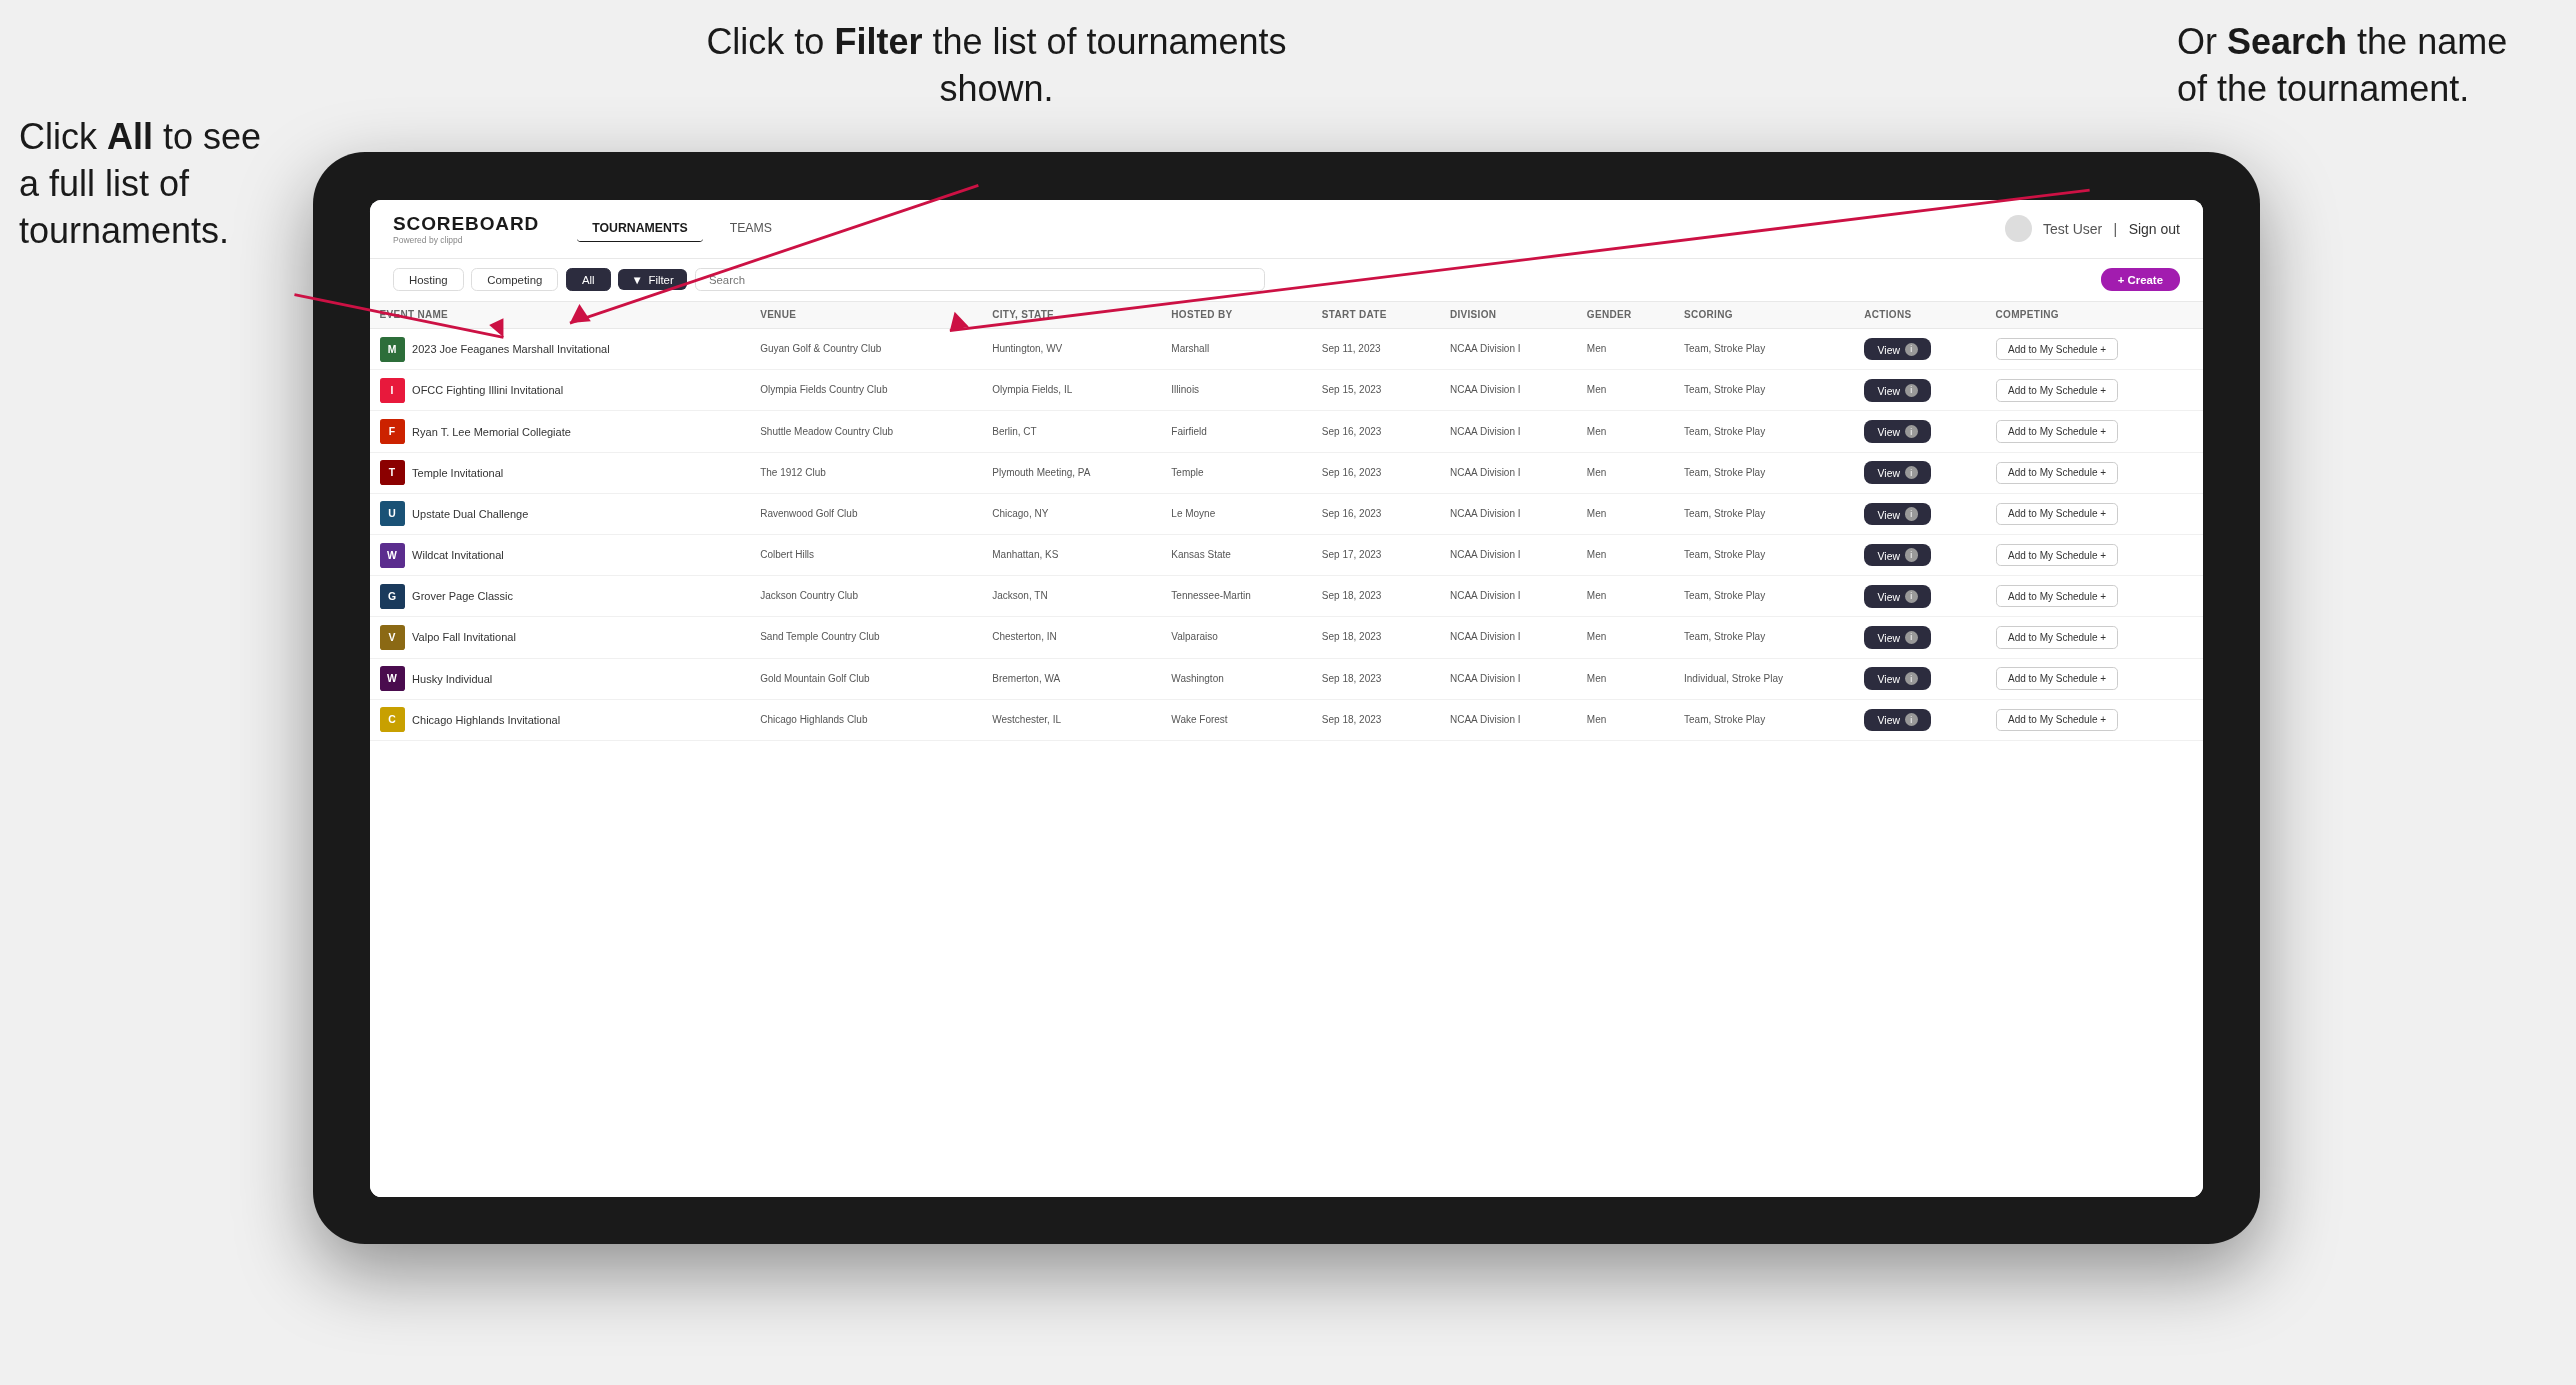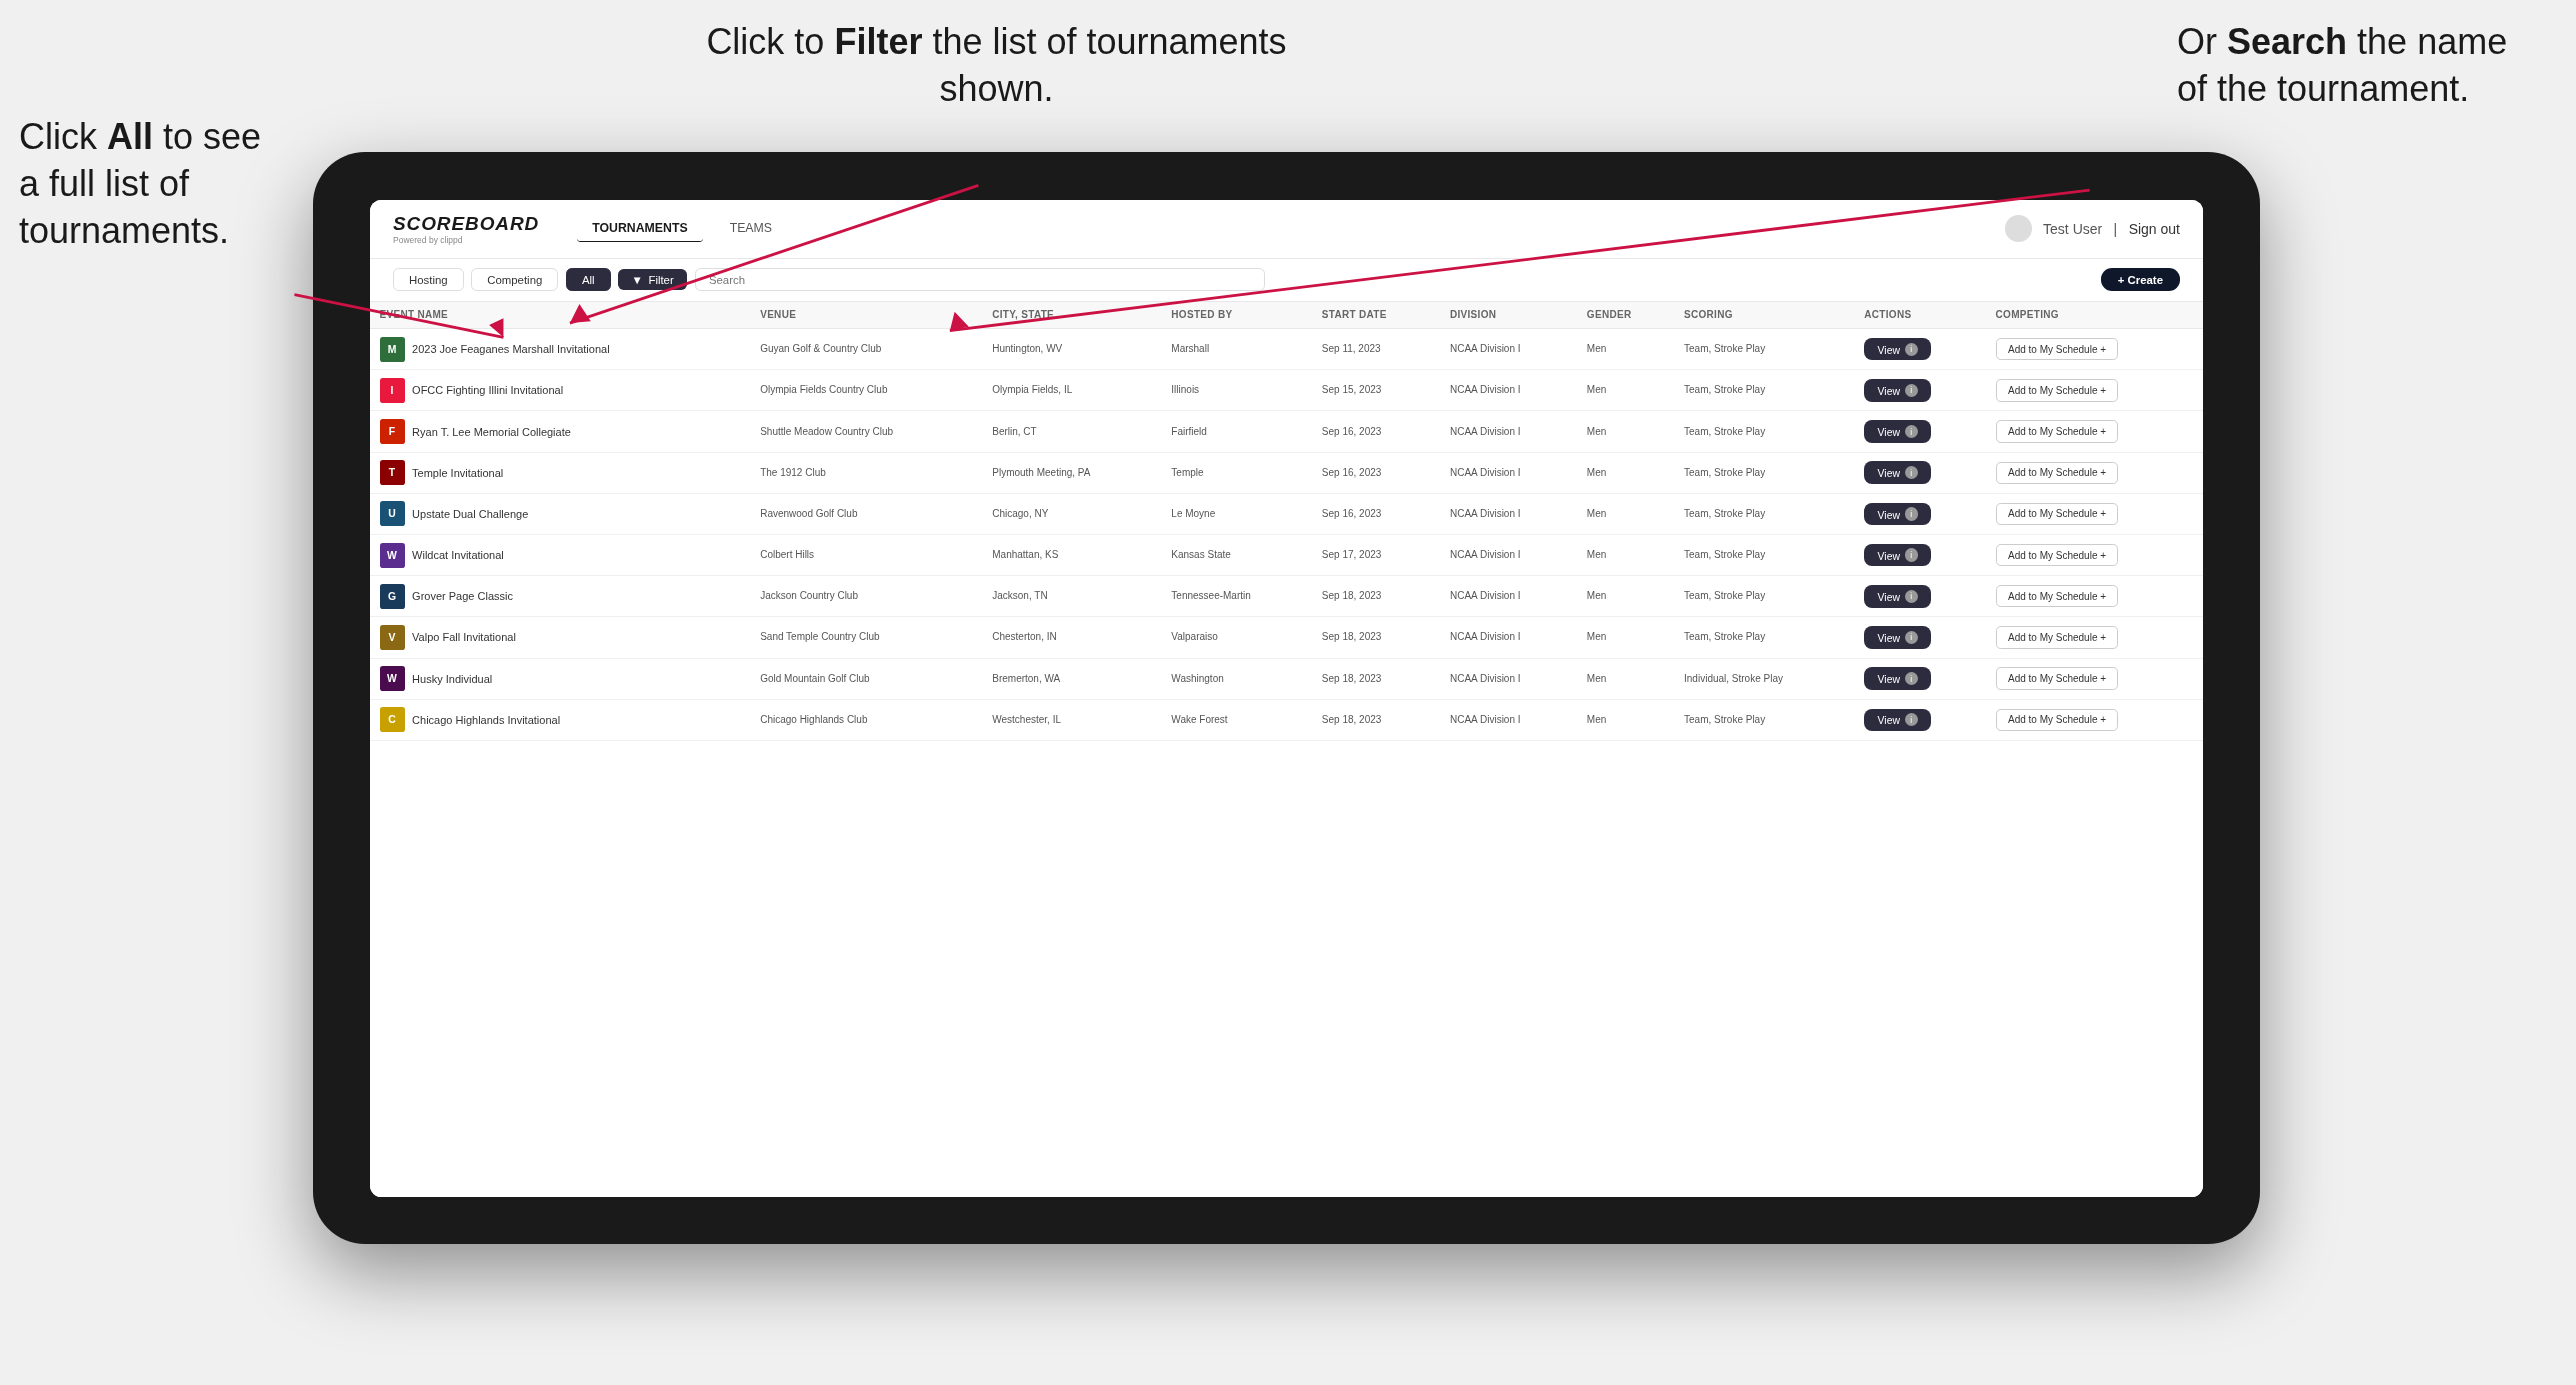--- a/index.html
+++ b/index.html
@@ -87,21 +87,20 @@
     .logo-area {
       display: flex;
       flex-direction: column;
       margin-right: 38px;
     }
     .logo-title {
       font-size: 19px;
       font-weight: 900;
       letter-spacing: 0.9px;
       color: #1a1a1a;
-      font-style: italic;
     }
     .logo-sub {
       font-size: 8.5px;
       color: #888;
     }
 
     .nav-tabs {
       display: flex;
       gap: 12px;
     }
@@ -181,21 +180,21 @@
       border: 0.9px solid #ddd;
       border-radius: 5.7px;
       font-size: 11.4px;
       color: #999;
       background: white;
     }
 
     .create-btn {
       margin-left: auto;
       padding: 5.7px 17px;
-      background: #0f172a;
+      background: #a21caf;
       color: white;
       border: none;
       border-radius: 11px;
       font-size: 11.4px;
       font-weight: 600;
       cursor: pointer;
     }
 
     
     .table-container {

